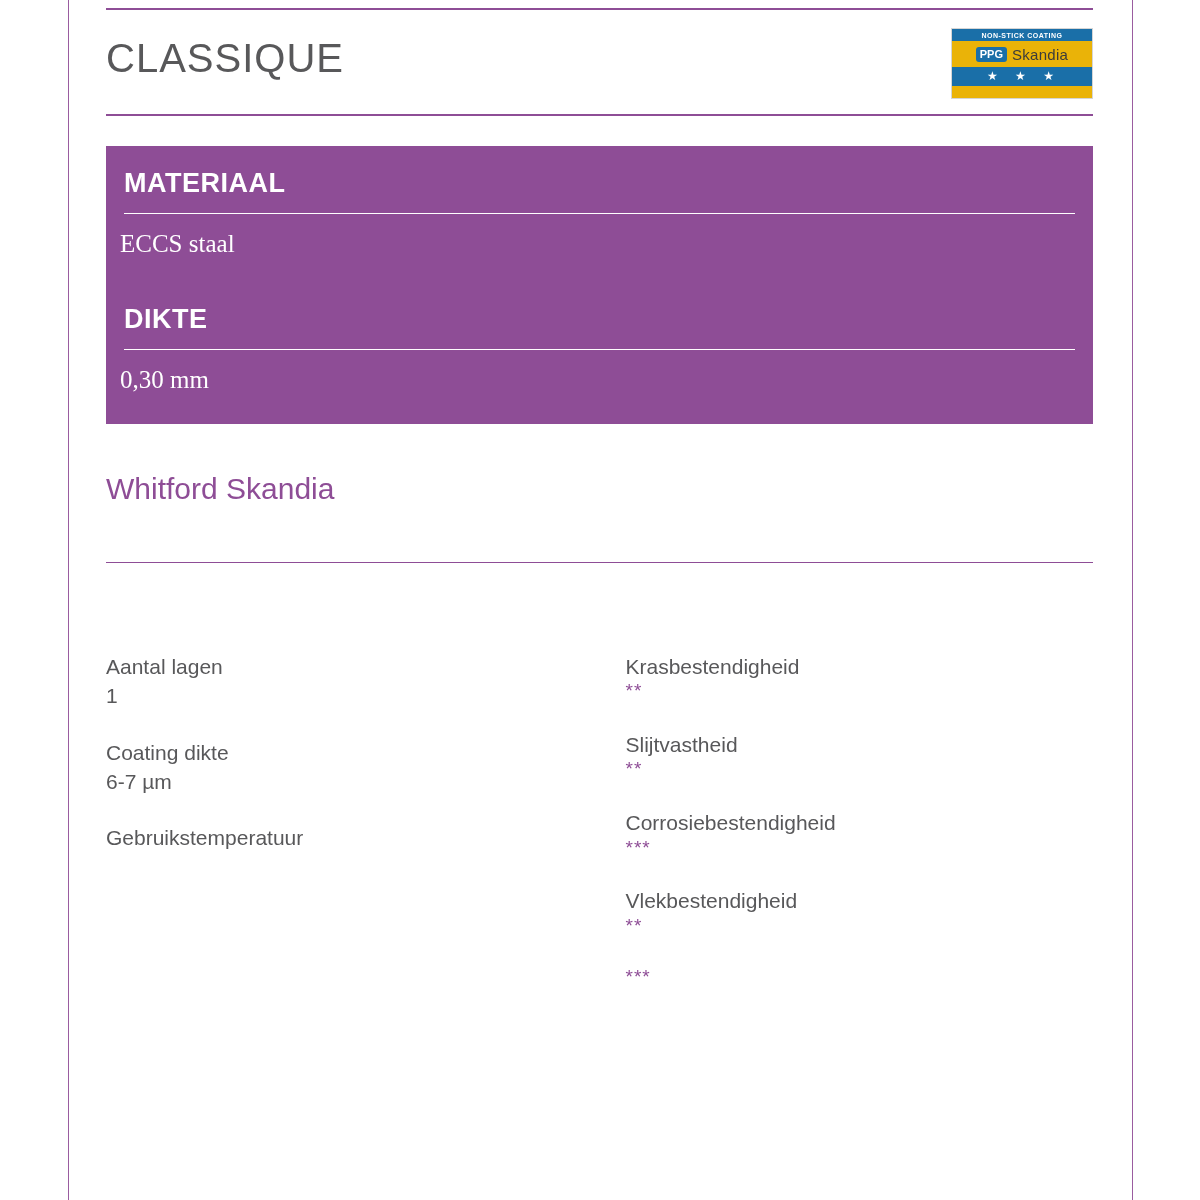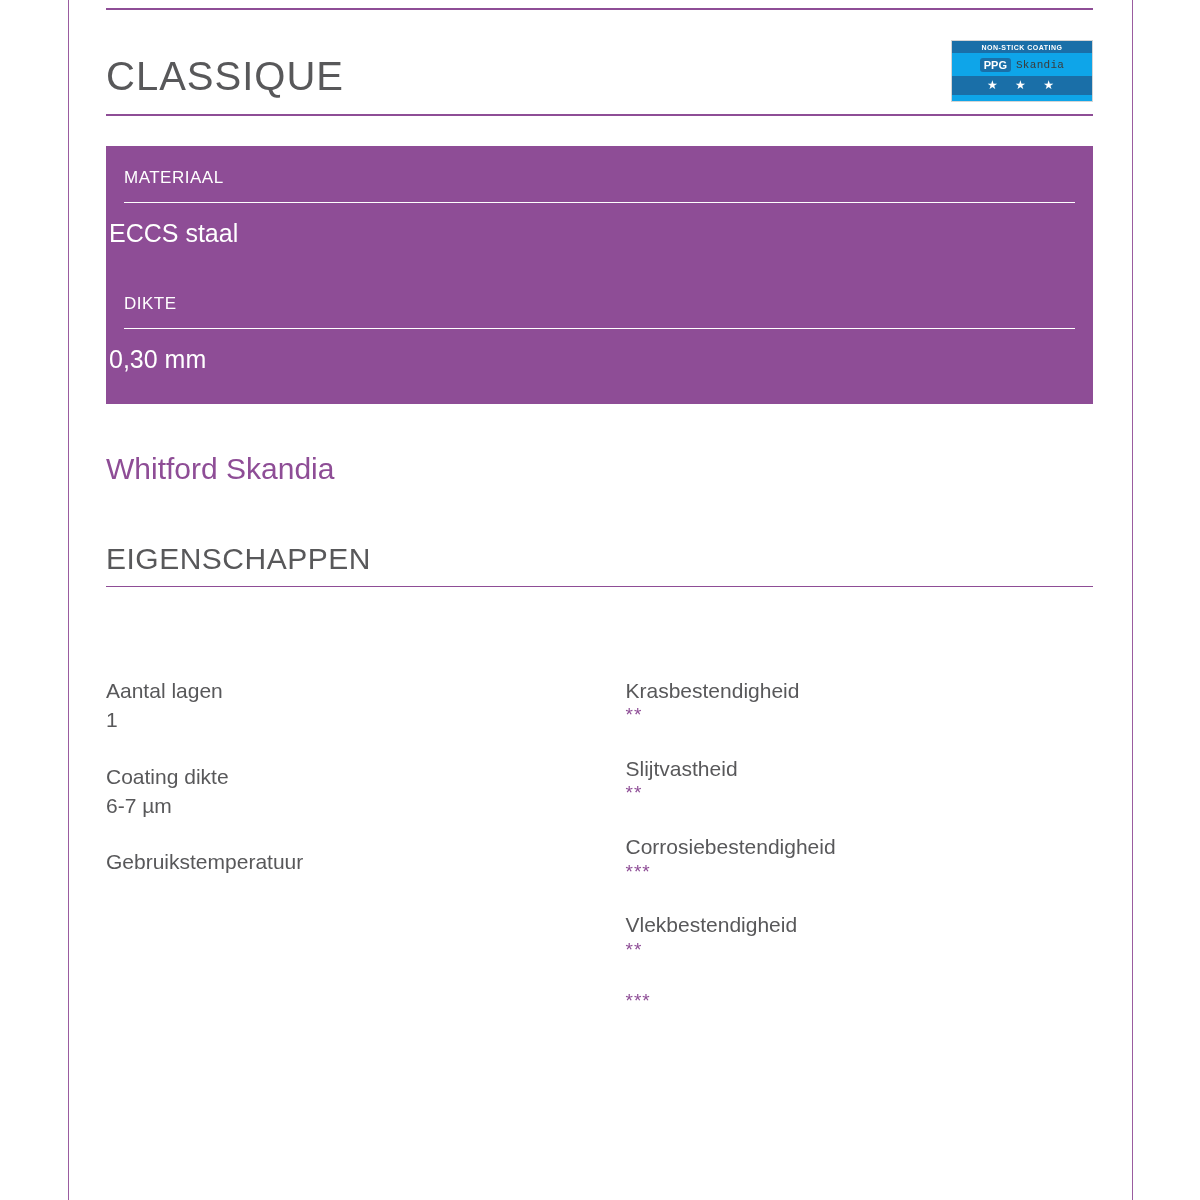--- a/index.html
+++ b/index.html
@@ -39,41 +39,41 @@
     height: 2px;
     background: #8e4d96;
     width: 100%;
   }
   .rule.thin { height: 1px; background: #8e4d96; }
 
   .top-rule { margin-top: 8px; }
 
   .title-row {
     display: flex;
-    align-items: center;
+    align-items: flex-start;
     justify-content: space-between;
     height: 104px;
   }
   .title {
     font-size: 40px;
     letter-spacing: 1px;
     color: #58585a;
     font-weight: 400;
     padding-top: 28px;
     line-height: 1;
   }
 
   
   .badge {
     width: 140px;
     margin-top: 18px;
     border: 1px solid #d5d5d5;
-    background: #0ea5e9;
+    background: #eab308;
     text-align: center;
-    padding-bottom: 6px;
+    padding-bottom: 12px;
   }
   .badge-top {
     background: #1a6fa8;
     color: #ffffff;
     font-size: 7px;
     letter-spacing: 0.5px;
     padding: 3px 0 2px 0;
     font-weight: bold;
   }
   .badge-mid {
@@ -86,58 +86,58 @@
   .ppg-logo {
     background: #1a6fa8;
     color: #ffffff;
     font-size: 11px;
     font-weight: bold;
     border-radius: 3px;
     padding: 1px 4px;
     line-height: 1.1;
   }
   .skandia-word {
-    font-size: 11px;
+    font-size: 15px;
     color: #3b3b3b;
     letter-spacing: 0.3px;
-    font-family: Liberation Mono, monospace;
   }
   .badge-bottom {
     background: #1a6fa8;
     color: #ffffff;
     font-size: 12px;
     letter-spacing: 7px;
     padding: 2px 0 3px 4px;
   }
 
   
   .material-block {
     background: #8e4d96;
     color: #ffffff;
     margin-top: 30px;
     padding: 22px 0 30px 0;
   }
   .mb-row {
     padding: 0 18px;
   }
   .mb-head {
-    font-size: 17px;
-    font-weight: normal;
+    font-size: 27px;
+    font-weight: bold;
     letter-spacing: 0.5px;
     padding-bottom: 14px;
   }
   .mb-sep {
     height: 1px;
     background: #ffffff;
     margin: 0 18px;
   }
   .mb-val {
     font-size: 25px;
     font-weight: 400;
-    padding: 16px 18px 0 3px;
+    padding: 16px 18px 0 14px;
+    font-family: Liberation Serif, serif;
   }
   .mb-gap { height: 46px; }
 
   
   .section-head {
     font-size: 30px;
     color: #58585a;
     font-weight: 400;
     letter-spacing: 0.5px;
   }
@@ -217,21 +217,20 @@
     <div class="mb-row mb-head">DIKTE</div>
     <div class="mb-sep"></div>
     <div class="mb-val">0,30 mm</div>
   </div>
 
   <div class="coating-wrap">
     <div class="coating-value">Whitford Skandia</div>
   </div>
 
   <div class="props-head-wrap">
-    <div class="section-head">EIGENSCHAPPEN</div>
     <div class="rule thin"></div>
 
     <div class="props-grid">
 
       <div class="props-col left">
         <div class="prop">
           <div class="prop-label">Aantal lagen</div>
           <div class="prop-value">1</div>
         </div>
         <div class="prop">

